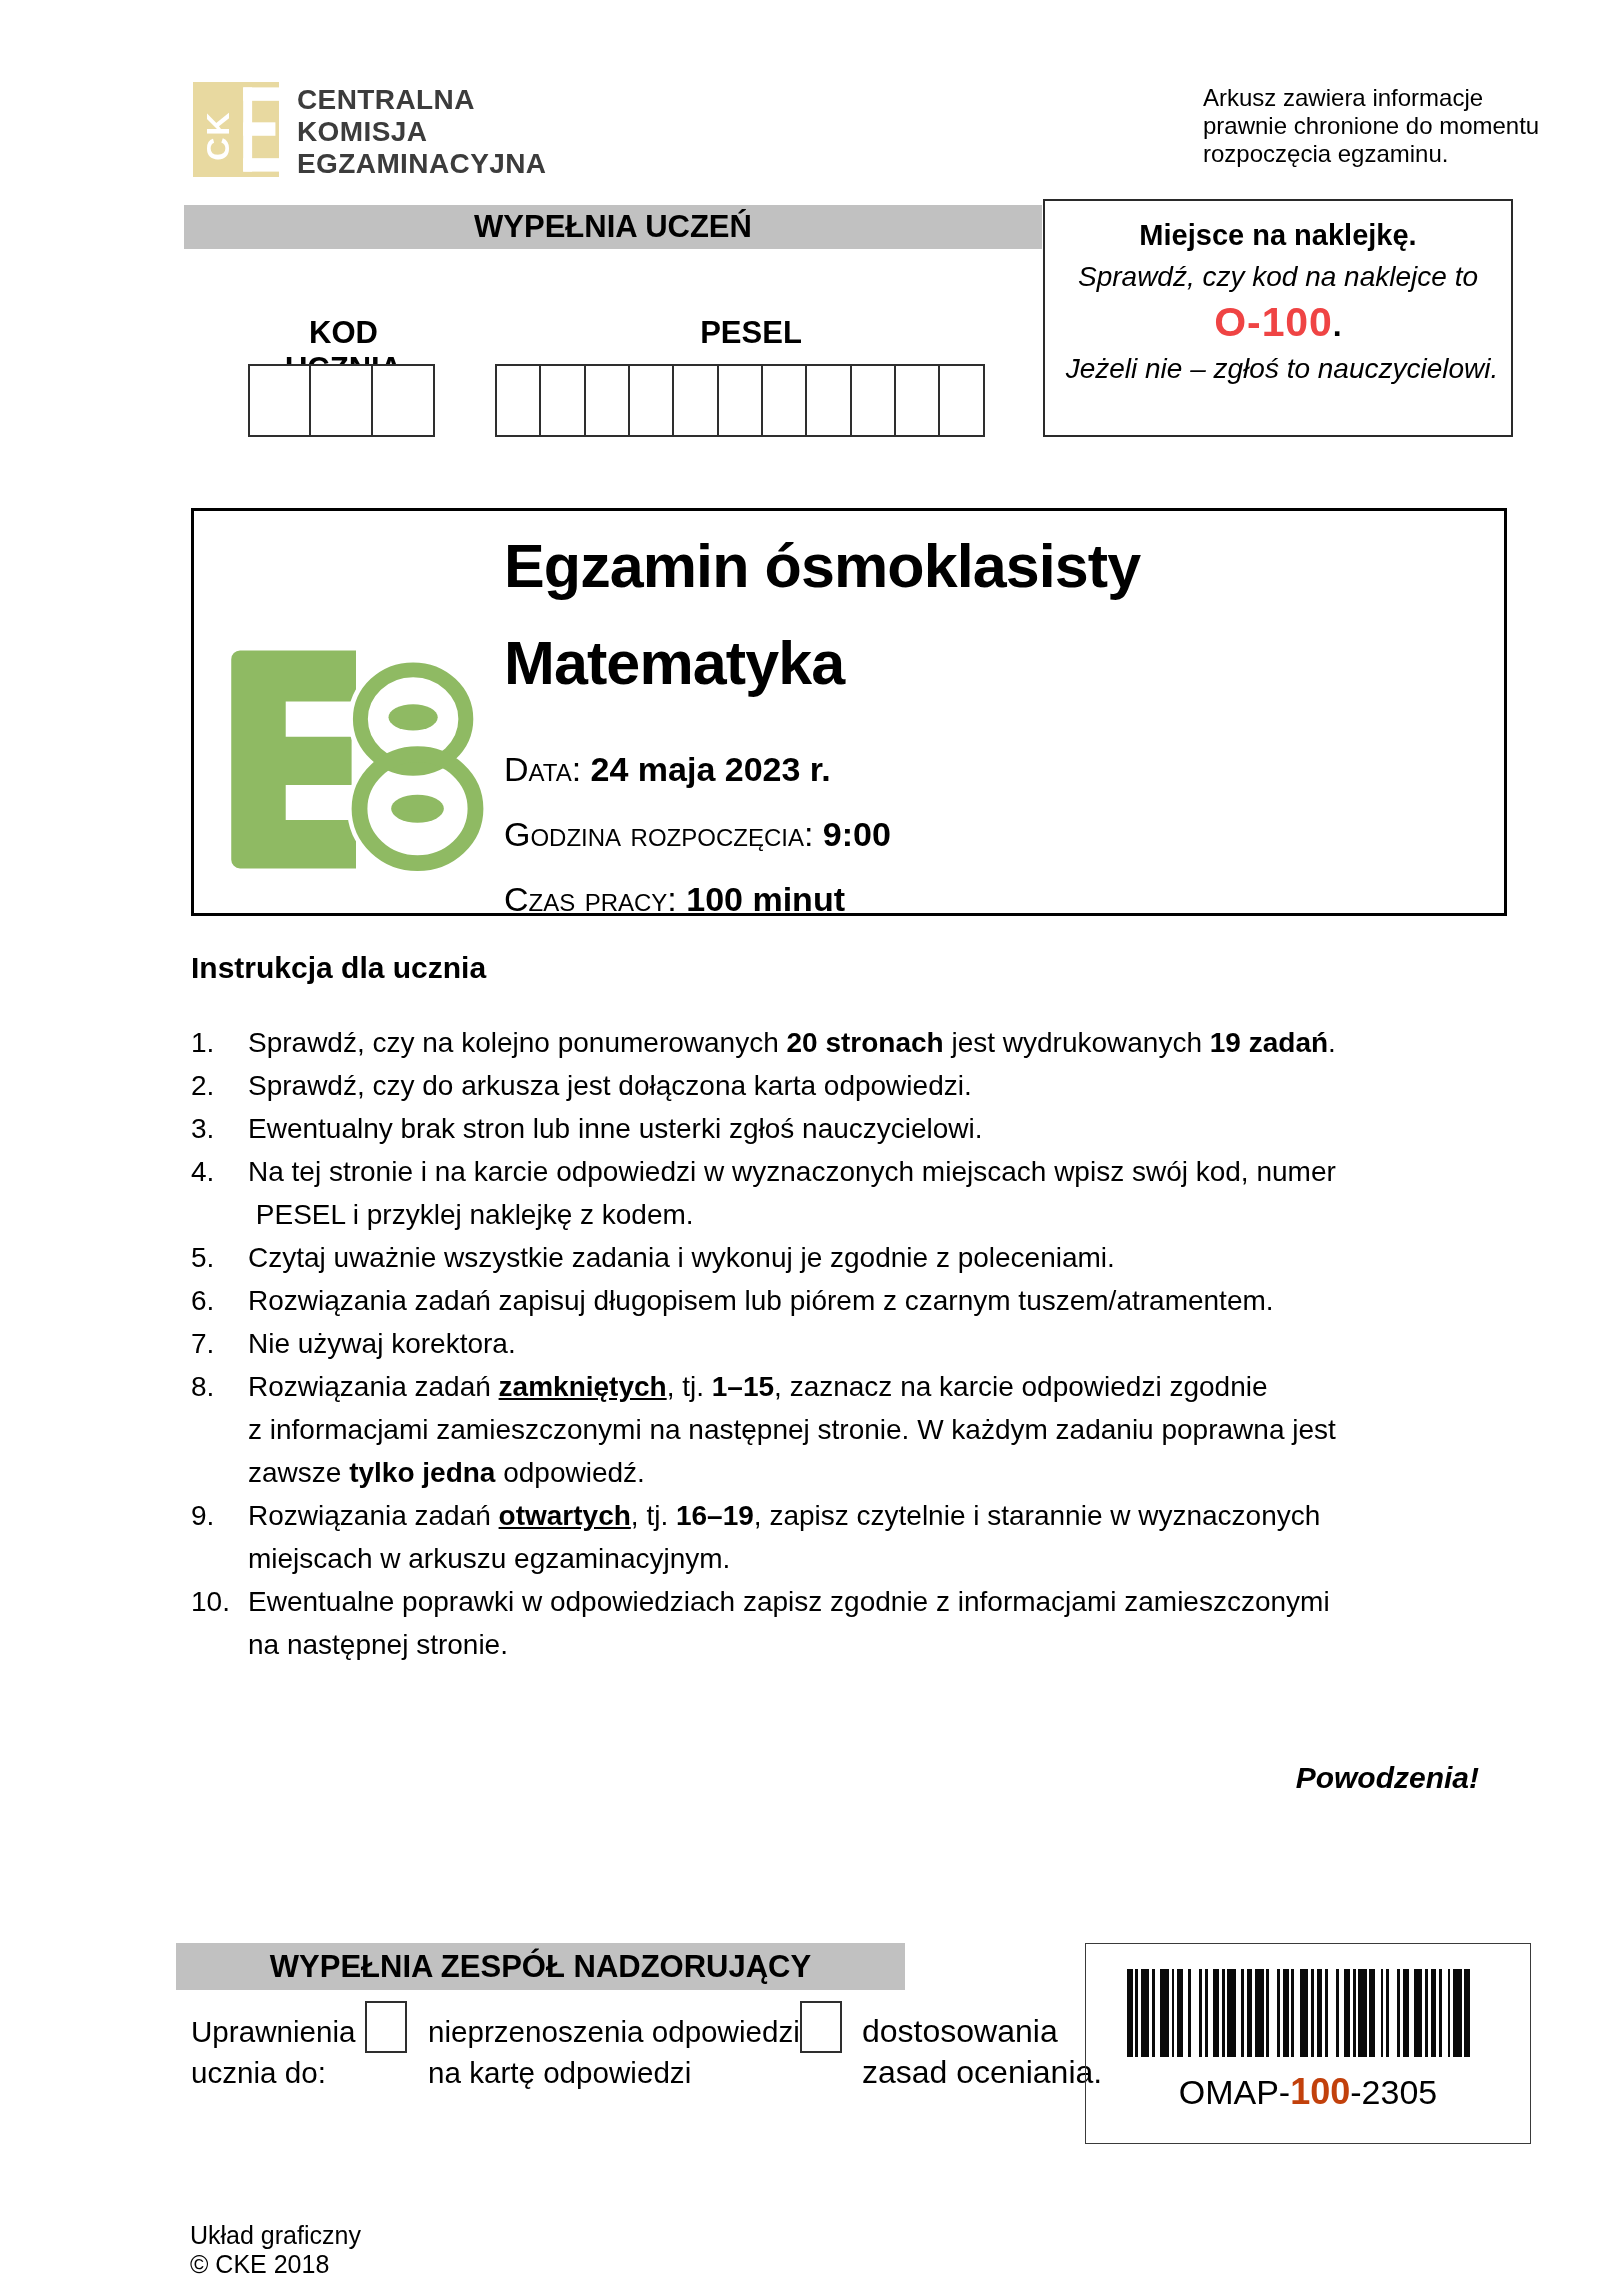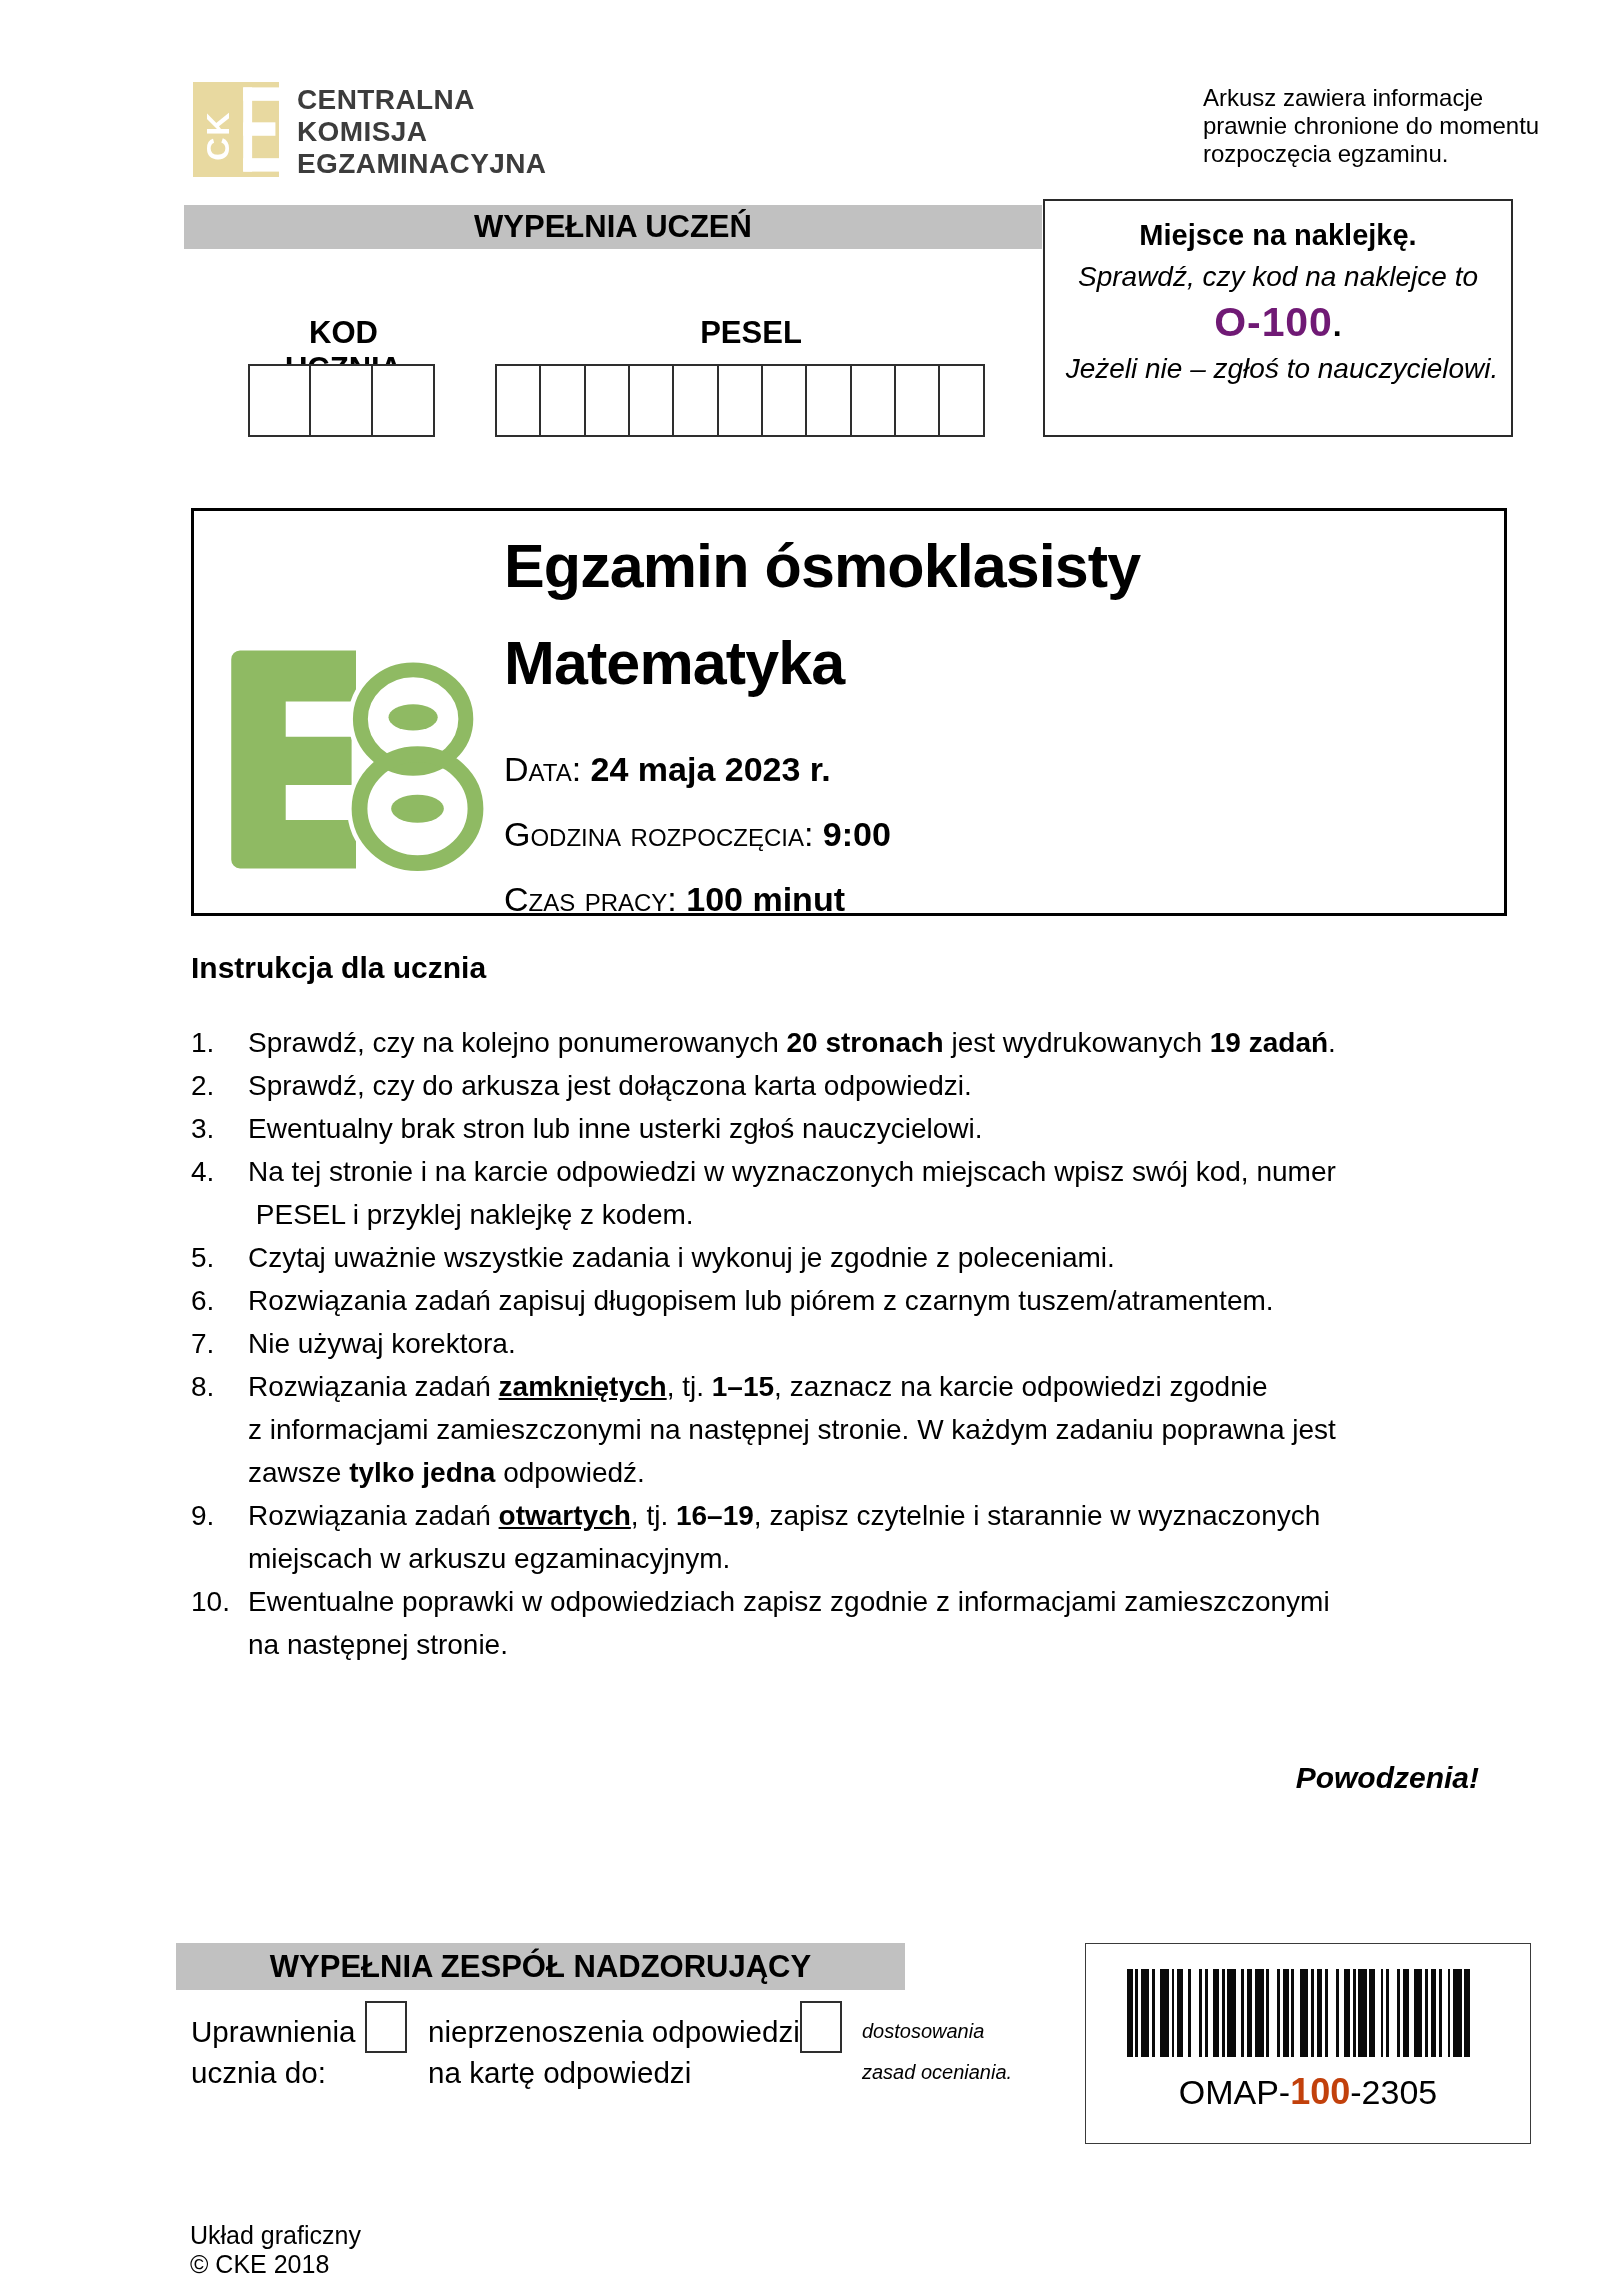--- a/index.html
+++ b/index.html
@@ -25,21 +25,21 @@
   .cell{height:73px;border:2.7px solid #2e2e2e;background:#fff;box-sizing:border-box;}
   .cell + .cell{margin-left:-2.7px;}
   .kod-cells .cell{width:64px;}
   .pesel-cells .cell{width:47px;}
   
   .sticker{position:absolute;left:1043px;top:199px;width:470px;height:238px;border:2.7px solid #2a2a2a;
     box-sizing:border-box;text-align:center;font-size:28px;}
   .sticker .l1{font-weight:bold;font-size:29px;margin-top:18px;}
   .sticker .l2{font-style:italic;margin-top:9px;}
   .sticker .code-line{margin-top:5.4px;line-height:48px;}
-  .sticker .code{color:#701a75;font-weight:bold;font-size:41px;letter-spacing:0.9px;margin-top:44px;}
+  .sticker .code{color:#ef4444;font-weight:bold;font-size:41px;letter-spacing:0.9px;margin-top:44px;}
   .sticker .code-dot{font-weight:bold;font-size:32px;}
   .sticker .l3{font-style:italic;margin-top:3.6px;line-height:36px;}
   .sticker .l4{font-style:italic;line-height:36px;margin-left:8px;}
   
   .title-box{position:absolute;left:191px;top:508px;width:1316px;height:408px;border:3.6px solid #000;box-sizing:border-box;}
   .e8-logo{position:absolute;left:29.6px;top:129px;}
   .exam-title{position:absolute;left:310px;top:7.2px;font-size:61px;font-weight:bold;line-height:97px;letter-spacing:-0.9px;}
   .meta{position:absolute;left:310px;top:226px;font-size:34px;line-height:65px;}
   .meta-label{font-variant:small-caps;}
   .meta-value{font-weight:bold;}
@@ -51,21 +51,21 @@
   .li .txt{white-space:pre-wrap;}
   .seg-b{font-weight:bold;}
   .seg-u{text-decoration:underline;}
   .good-luck{position:absolute;right:142px;top:1761px;font-size:30px;font-weight:bold;font-style:italic;}
   
   .super-left{position:absolute;left:191px;top:2011px;font-size:29.6px;line-height:41px;}
   .checkbox{position:absolute;width:42px;height:52px;border:2.7px solid #2e2e2e;background:#fff;box-sizing:border-box;}
   .cb1{left:365px;top:2001px;}
   .cb2{left:800px;top:2001px;}
   .super-opt1{position:absolute;left:428px;top:2011px;font-size:29.6px;line-height:41px;}
-  .super-opt2{position:absolute;left:862px;top:2011px;font-size:20px;line-height:41px;font-style:italic;}
+  .super-opt2{position:absolute;left:862px;top:2011px;font-size:32px;line-height:41px;}
   
   .barcode-box{position:absolute;left:1085px;top:1943px;width:446px;height:201px;border:1.8px solid #3a3a3a;box-sizing:border-box;}
   .bars{position:absolute;left:41px;top:25px;height:88px;display:flex;}
   .bars span{height:100%;}
   .bars .bk{background:#0a0a0a;}
   .barcode-label{position:absolute;left:0;top:127px;width:100%;text-align:center;font-size:34px;}
   .seg-red{color:#c2410c;font-weight:bold;font-size:36px;}
   
   .footer{position:absolute;left:190px;top:2221px;font-size:25px;line-height:29px;}
 </style>

